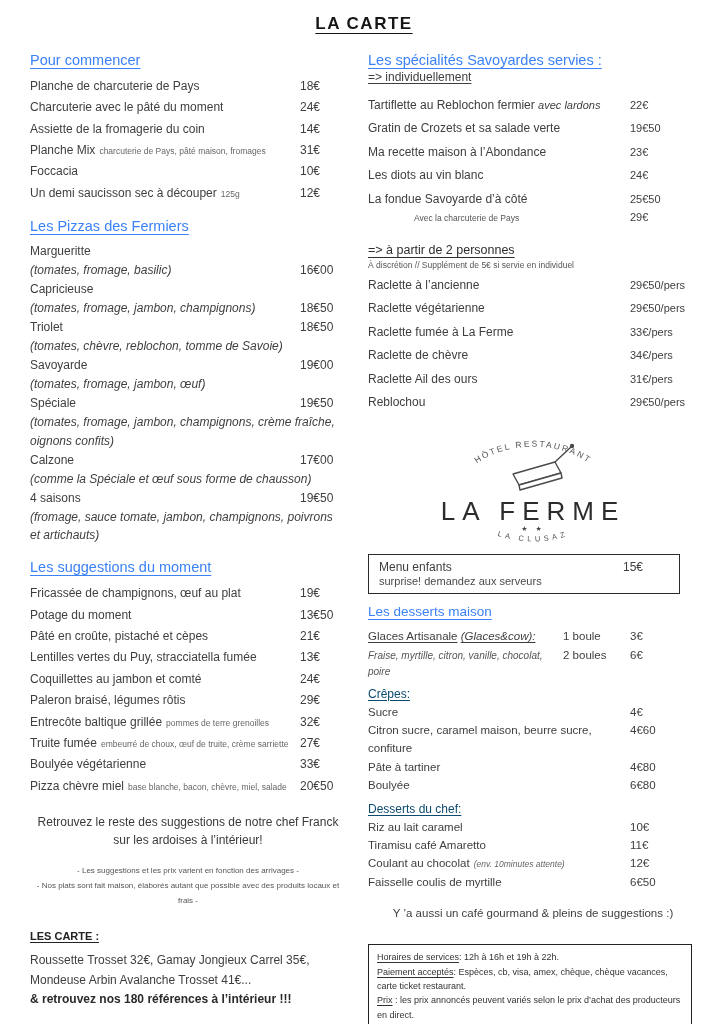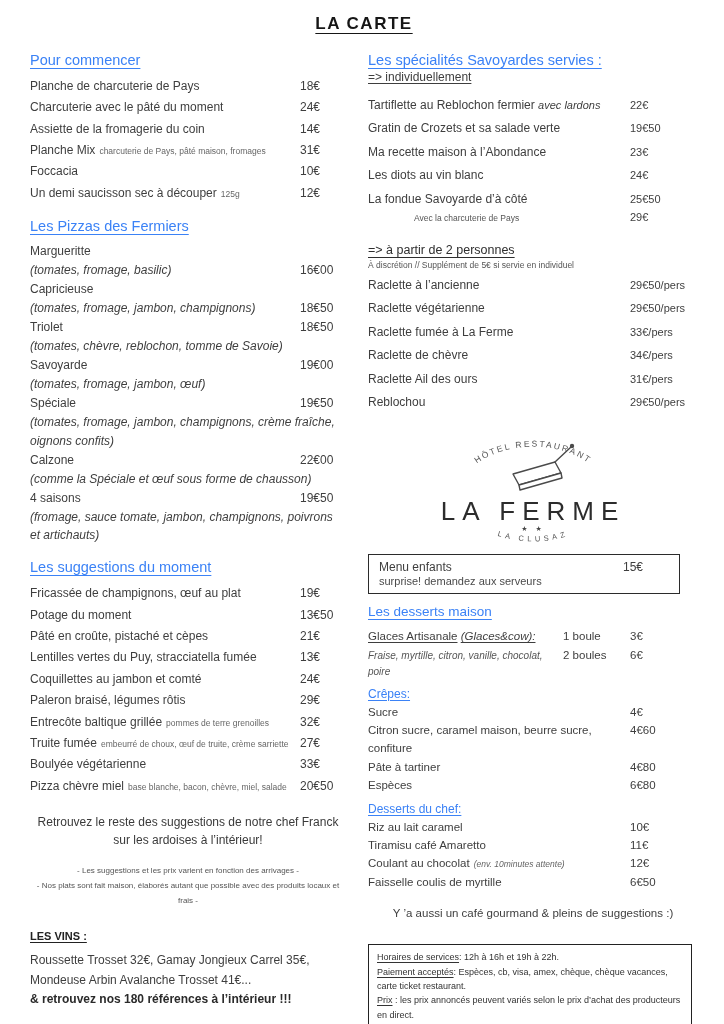--- a/index.html
+++ b/index.html
@@ -48,21 +48,21 @@
   .menu-box .row1 { display:flex; align-items:flex-start; font-size:12px; }
   .menu-box .row1 .name { flex:1; }
   .menu-box .row1 .price { width:46px; flex:none; }
   .menu-box .row2 { font-size:11px; color:#4a4a4a; margin-top:1px; }
 
   .desserts h2 { font-size:13.5px; margin-bottom:8px; }
   .d-row { display:flex; align-items:baseline; font-size:11.5px; line-height:1.6;gap:9px; }
   .d-row .name { flex:1 1 auto; }
   .d-qty { width:58px; flex:none; font-size:11.5px; }
   .d-price { width:68px; flex:none; font-size:11.5px; }
-  .d-head { font-size:12px; color:#3b82f6; text-decoration:underline; text-underline-offset:2px; margin-top:7px; margin-bottom:2px; }
+  .d-head { font-size:12px; color:#0c4a6e; text-decoration:underline; text-underline-offset:2px; margin-top:7px; margin-bottom:2px; }
   .flavors { font-size:10px; color:#555; }
   .d-note { font-size:8.5px; color:#666; margin-left:4px; font-style:italic; }
 
   .cafe-line { text-align:center; font-size:11.5px; margin:16px 0 25px; }
 
   .info-box { border:1px solid #222; width:324px; padding:5px 8px 6px; font-size:9px; line-height:1.6; color:#333; }
   .prix-nets { text-align:right; font-size:11px; margin-top:8px; padding-right:2px; color:#333; }
 </style>
 </head>
 <body>
@@ -145,21 +145,21 @@
             <div class="row">
               <span class="name">Spéciale</span>
               <span class="price-l">19€50</span>
             </div>
             <div class="it">(tomates, fromage, jambon, champignons, crème fraîche, oignons confits)</div>
           </div>
 
           <div>
             <div class="row">
               <span class="name">Calzone</span>
-              <span class="price-l">22€00</span>
+              <span class="price-l">17€00</span>
             </div>
             <div class="it">(comme la Spéciale et œuf sous forme de chausson)</div>
           </div>
 
           <div>
             <div class="row">
               <span class="name">4 saisons</span>
               <span class="price-l">19€50</span>
             </div>
             <div class="it">(fromage, sauce tomate, jambon, champignons, poivrons et artichauts)</div>
@@ -218,21 +218,21 @@
           <div>sur les ardoises à l’intérieur!</div>
         </div>
 
         <div class="sugg-notes">
           <div>- Les suggestions et les prix varient en fonction des arrivages -</div>
           <div>- Nos plats sont fait maison, élaborés autant que possible avec des produits locaux et frais -</div>
         </div>
       </section>
 
       <section class="vins">
-        <div class="vh">LES VINS :</div>
+        <div class="vh">LES CARTE :</div>
         <div>Roussette Trosset 32€,  Gamay Jongieux Carrel 35€,</div>
         <div>Mondeuse Arbin Avalanche Trosset 41€...</div>
         <div class="b">&amp; retrouvez nos 180 références à l’intérieur !!!</div>
       </section>
 
     </div>
 
     <div class="col-right">
 
       <section>
@@ -349,21 +349,21 @@
         </div>
         <div class="d-row">
           <span class="name">Citron sucre, caramel maison, beurre sucre, confiture</span>
           <span class="d-price">4€60</span>
         </div>
         <div class="d-row">
           <span class="name">Pâte à tartiner</span>
           <span class="d-price">4€80</span>
         </div>
         <div class="d-row">
-          <span class="name">Espèces</span>
+          <span class="name">Boulyée</span>
           <span class="d-price">6€80</span>
         </div>
 
         <div class="d-head">Desserts du chef:</div>
         <div class="d-row">
           <span class="name">Riz au lait caramel</span>
           <span class="d-price">10€</span>
         </div>
         <div class="d-row">
           <span class="name">Tiramisu café Amaretto</span>

